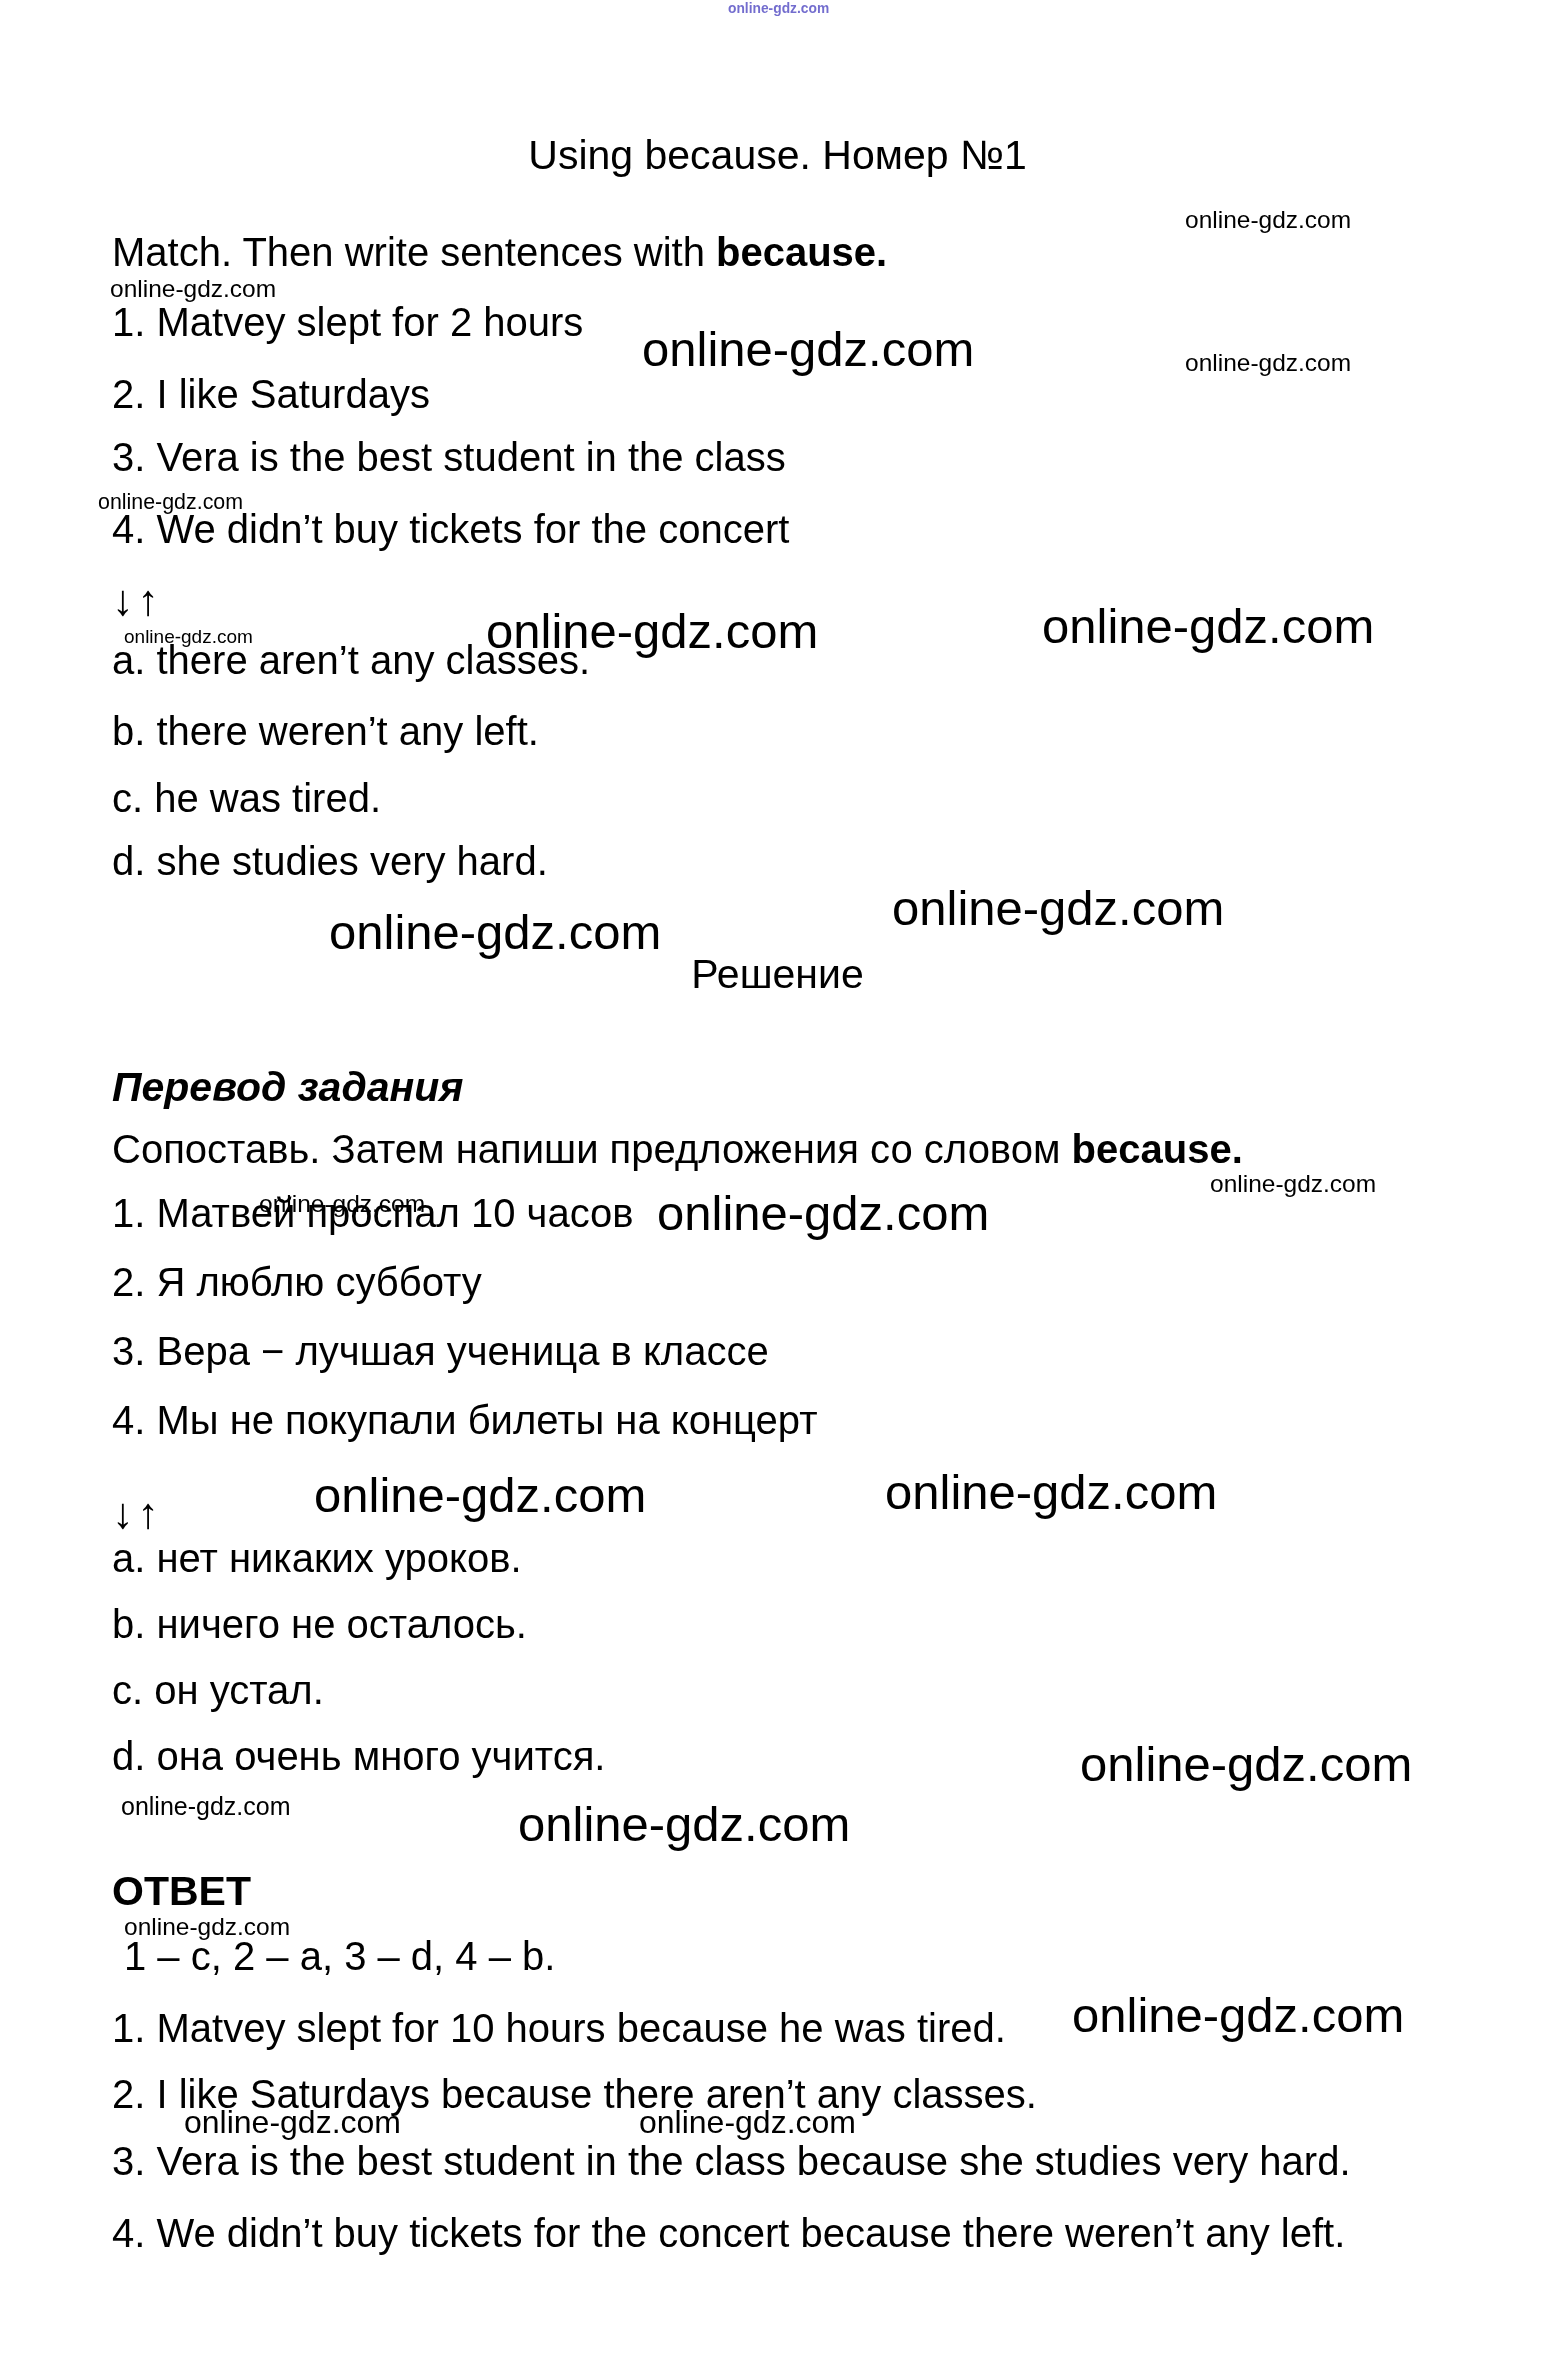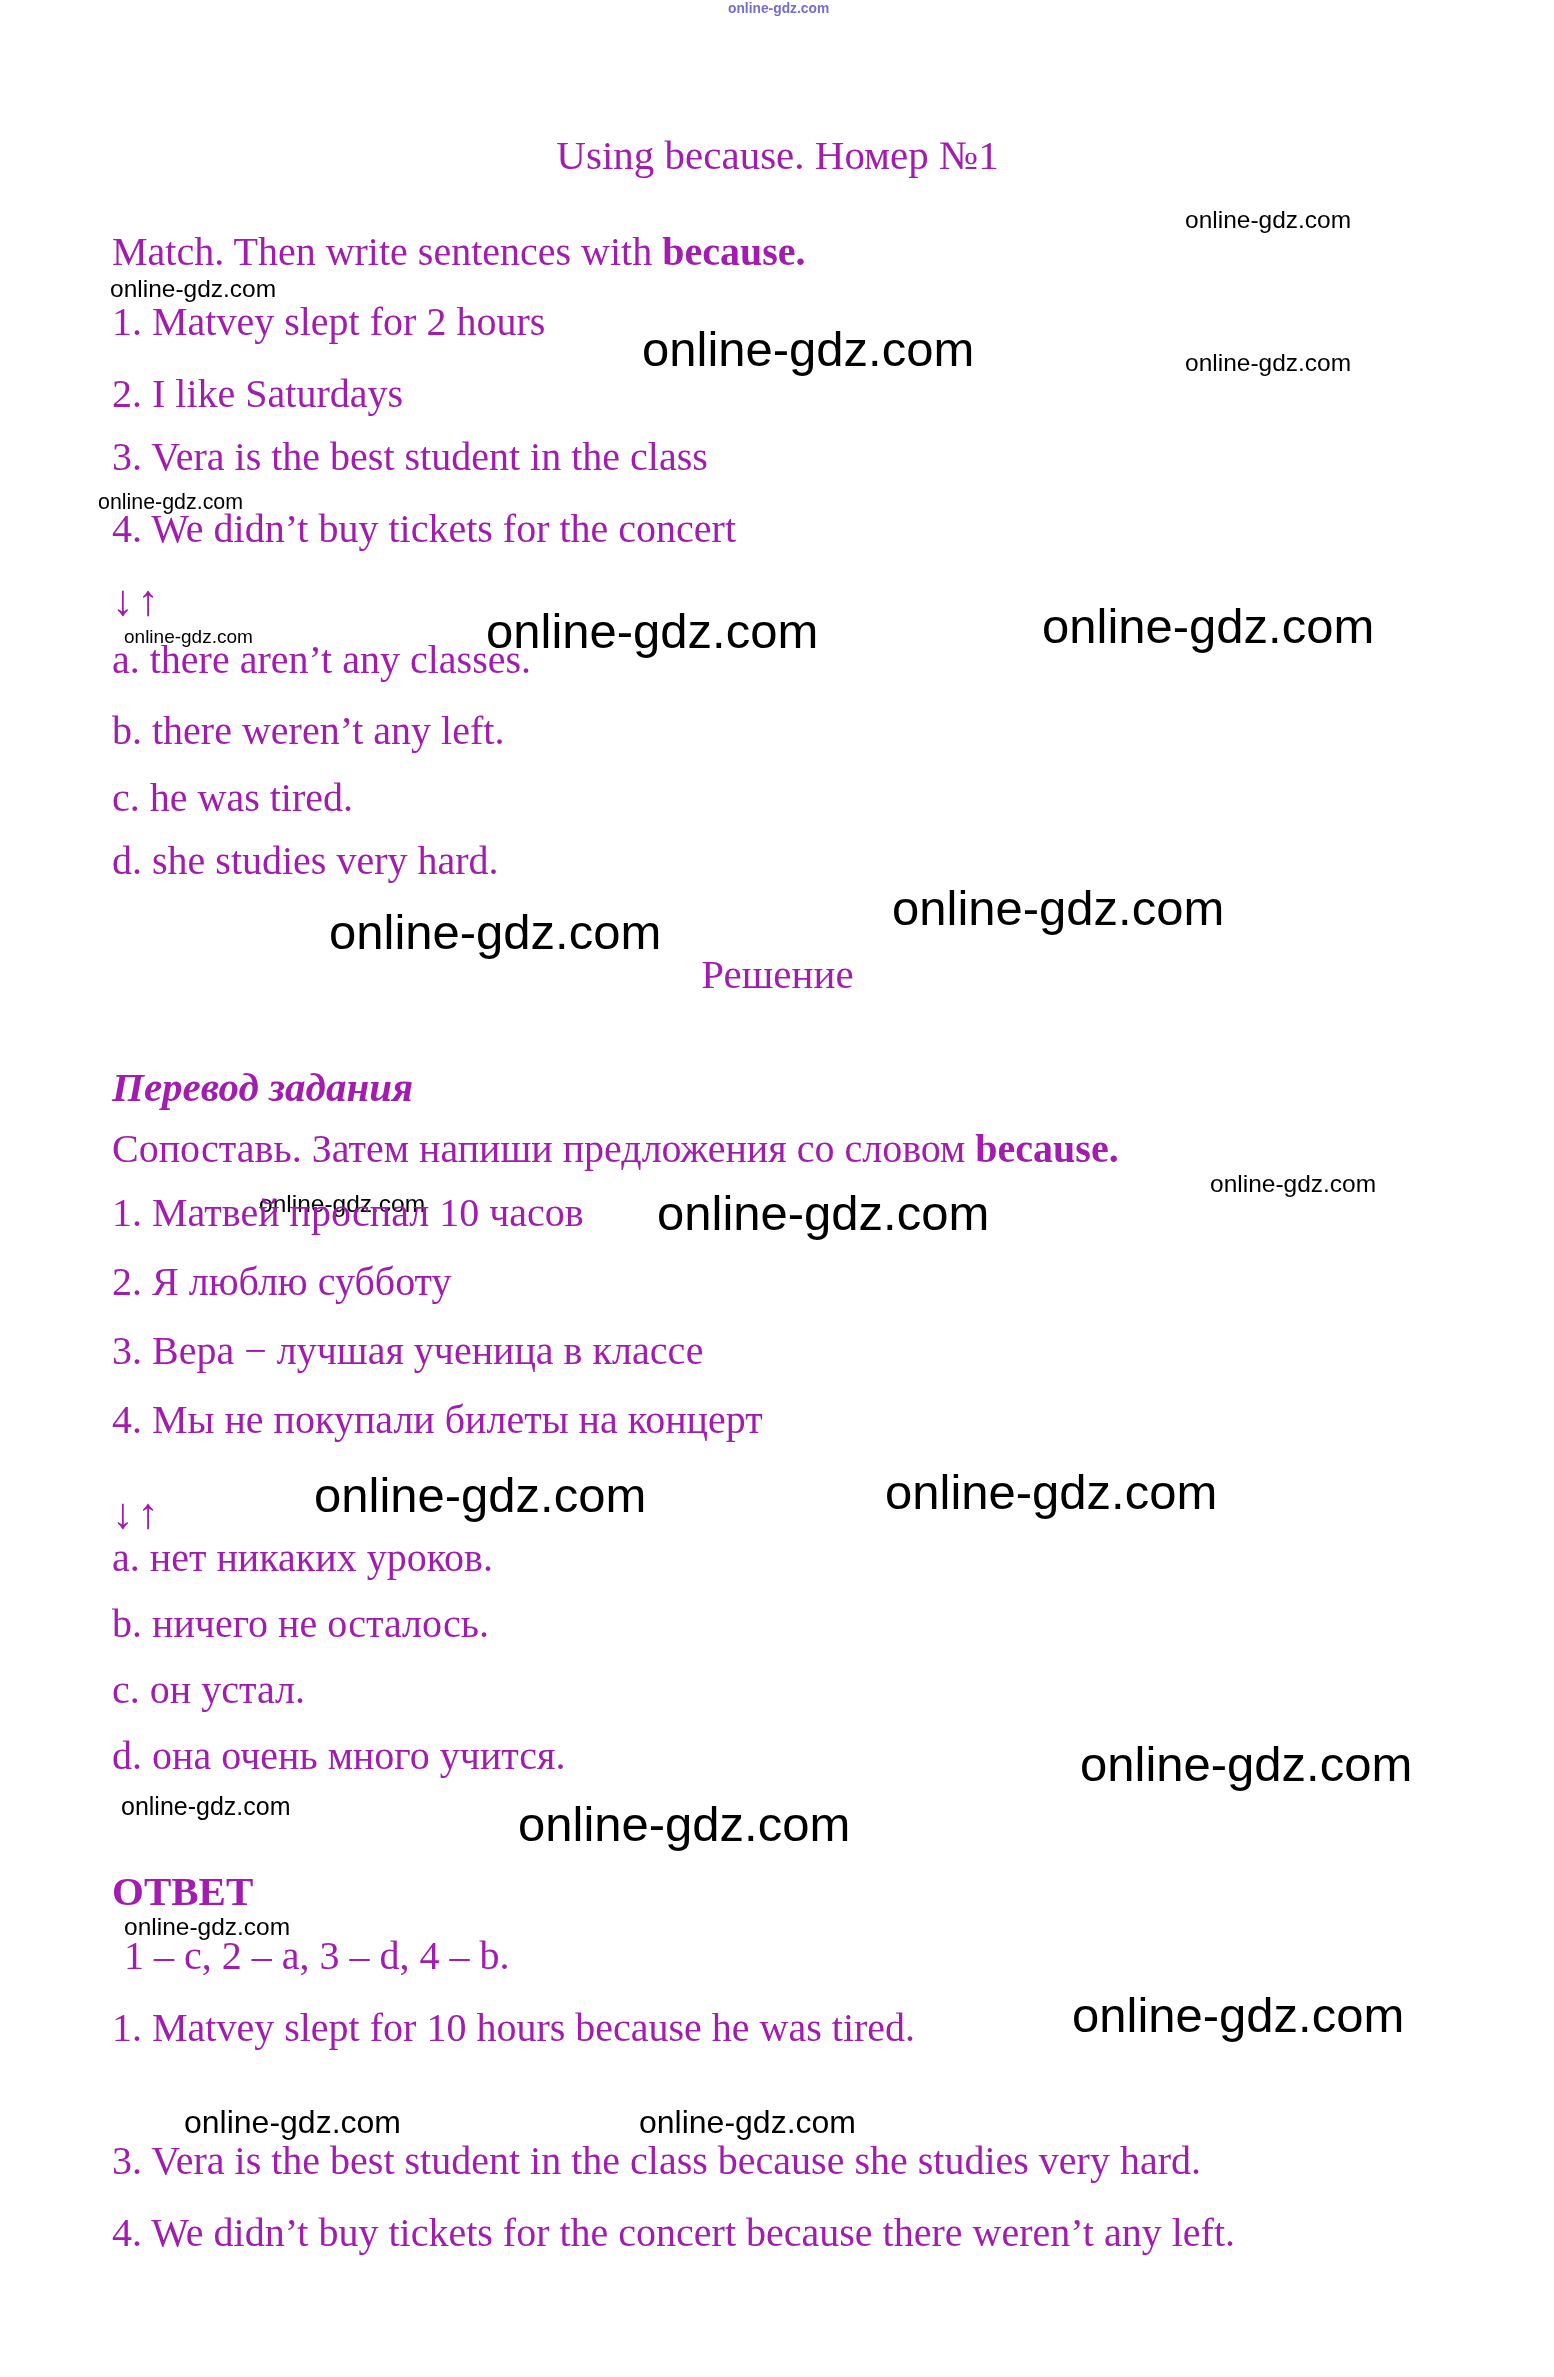--- a/index.html
+++ b/index.html
@@ -1,19 +1,19 @@
 <!DOCTYPE html>
 <html style="font-size:12.3px"><head>
 <meta charset="utf-8">
 <style>
   html,body{margin:0;padding:0;background:#ffffff;}
   .page{position:relative;width:1555px;height:2377px;background:#ffffff;overflow:hidden;
         font-family:"Liberation Serif",serif;color:#121212;}
-  .t{position:absolute;font-family:Liberation Serif, serif;font-size:40px;line-height:1.15;
-     white-space:nowrap;color:#a21caf;}
+  .t{position:absolute;font-family:Liberation Sans, sans-serif;font-size:40px;line-height:1.15;
+     white-space:nowrap;color:#000000;}
   .t b{font-weight:bold;}
   .heading{font-size:41px;}
   .center{left:0;width:1555px;text-align:center;}
   .bold{font-weight:bold;}
   .bolditalic{font-weight:bold;font-style:italic;}
   .arrows{font-size:43px;letter-spacing:3.8px;}
   .wm{position:absolute;font-family:"Liberation Sans",sans-serif;color:#000000;
       white-space:nowrap;line-height:1;}
   .wm-xl{font-size:49px;font-weight:500;}
   .wm-md{font-size:24.5px;font-weight:500;}
@@ -82,20 +82,21 @@
 
   <div class="wm wm-sm" style="left:121px;top:1794px;font-size:25px;">online-gdz.com</div>
   <div class="wm wm-xl" style="left:518px;top:1800px;">online-gdz.com</div>
 
   <div class="t heading bold" style="left:112px;top:1868px;">ОТВЕТ</div>
   <div class="wm wm-md" style="left:124px;top:1915px;">online-gdz.com</div>
   <div class="t" style="left:124px;top:1933px;">1 – c, 2 – a, 3 – d, 4 – b.</div>
 
   <div class="t" style="left:112px;top:2005px;">1. Matvey slept for 10 hours because he was tired.</div>
   <div class="wm wm-xl" style="left:1072px;top:1991px;">online-gdz.com</div>
+  <div class="t" style="left:112px;top:2071px;">2. I like Saturdays because there aren’t any classes.</div>
 
   <div class="wm wm-pair" style="left:184px;top:2106px;">online-gdz.com</div>
   <div class="wm wm-pair" style="left:639px;top:2106px;">online-gdz.com</div>
 
   <div class="t" style="left:112px;top:2138px;">3. Vera is the best student in the class because she studies very hard.</div>
   <div class="t" style="left:112px;top:2210px;">4. We didn’t buy tickets for the concert because there weren’t any left.</div>
 
 </div>
 
 

